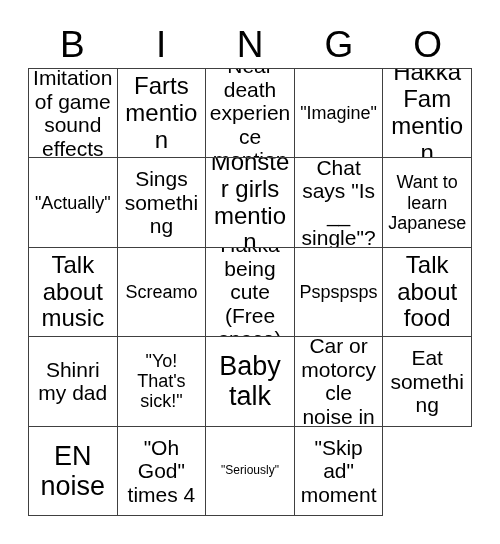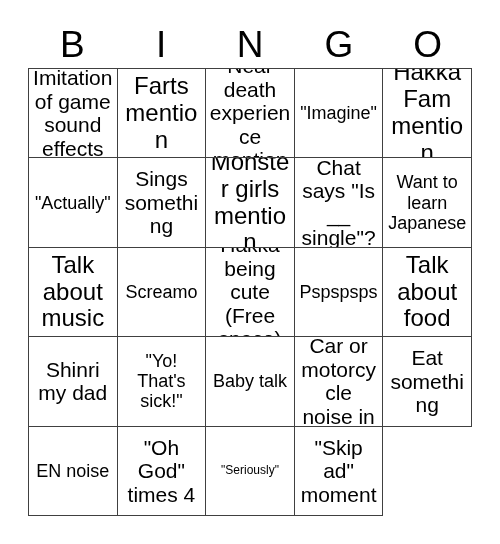--- a/index.html
+++ b/index.html
@@ -76,21 +76,21 @@
     display: block;
     width: 100%;
     text-align: center;
     line-height: 1.12;
     word-wrap: break-word;
     color: #000000;
     font-family: "Liberation Sans", sans-serif;
   }
 
   
-  .fs-xxl .cell-text { font-size: 18px; text-align: center; }
+  .fs-xxl .cell-text { font-size: 27px; text-align: center; }
   .fs-xl  .cell-text { font-size: 24px; }
   .fs-lg  .cell-text { font-size: 21px; }
   .fs-md  .cell-text { font-size: 18px; }
   .fs-sm  .cell-text { font-size: 21px; }
   .fs-xxs .cell-text { font-size: 12px; }
 </style>
 </head>
 <body>
 
 <div id="bingo-card">

